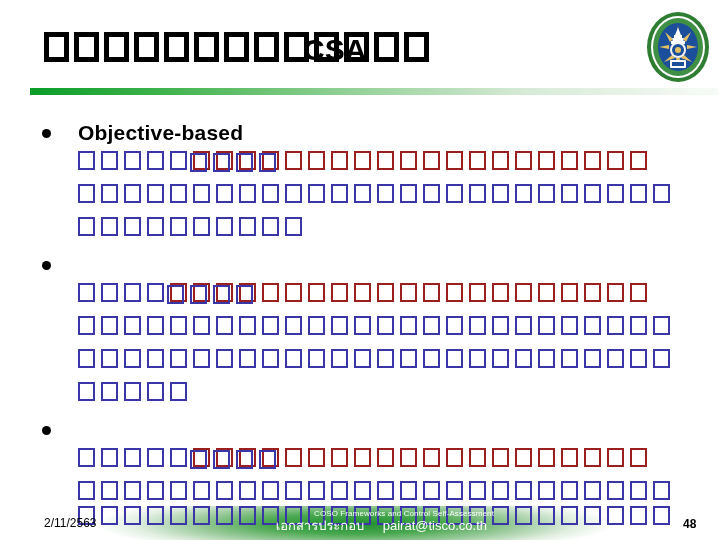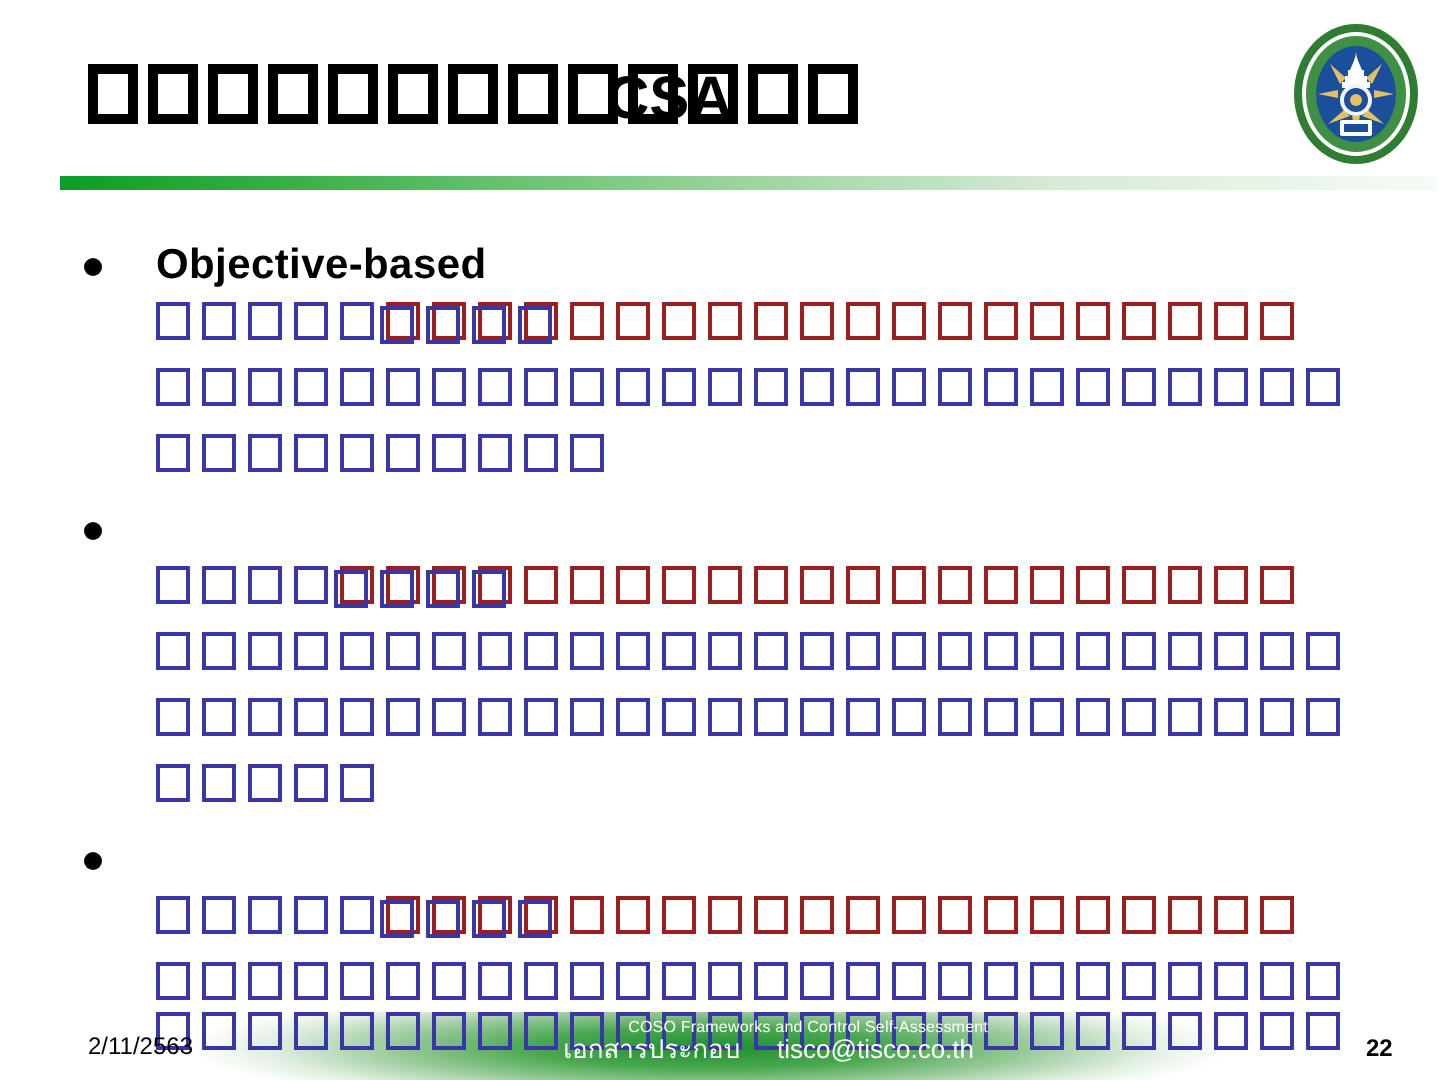--- a/index.html
+++ b/index.html
@@ -292,18 +292,18 @@
     </div>
 
   <div class="footer-band"></div>
   <div class="footer-tofu-row"><span class="tofu"></span><span class="tofu"></span><span class="tofu"></span><span class="tofu"></span><span class="tofu"></span><span class="tofu"></span><span class="tofu"></span><span class="tofu"></span><span class="tofu"></span><span class="tofu"></span><span class="tofu"></span><span class="tofu"></span><span class="tofu"></span><span class="tofu"></span><span class="tofu"></span><span class="tofu"></span><span class="tofu"></span><span class="tofu"></span><span class="tofu"></span><span class="tofu"></span><span class="tofu"></span><span class="tofu"></span><span class="tofu"></span><span class="tofu"></span><span class="tofu"></span><span class="tofu"></span></div>
 
   <div class="footer-date">2/11/2563</div>
 
   <div class="footer-center">
     <span class="fc-line">COSO Frameworks and Control Self-Assessment</span>
     <span class="fc-sub">เอกสารประกอบ</span>
-    <span class="fc-sub">tisco@tisco.co.th</span>
+    <span class="fc-sub">pairat@tisco.co.th</span>
   </div>
 
-  <div class="footer-pageno">22</div>
+  <div class="footer-pageno">48</div>
 
 </div>
 
 </body></html>

